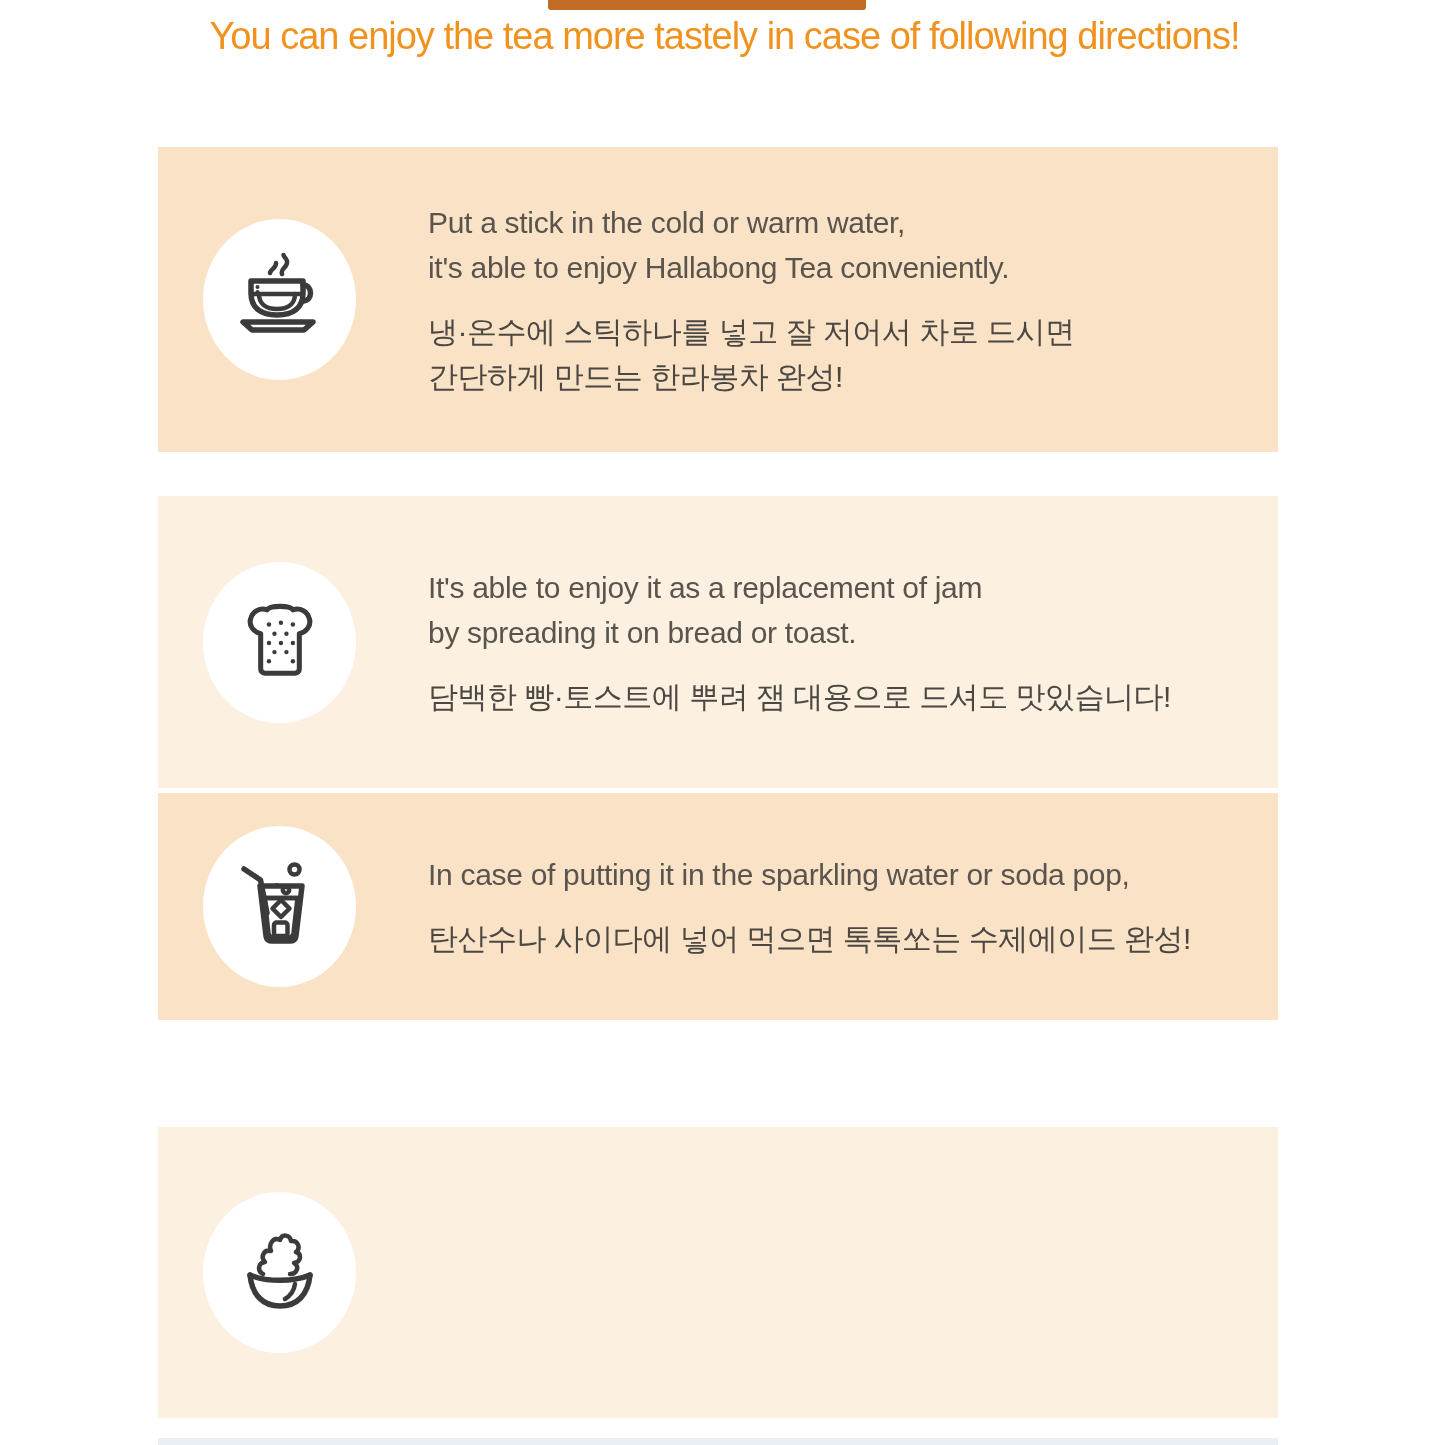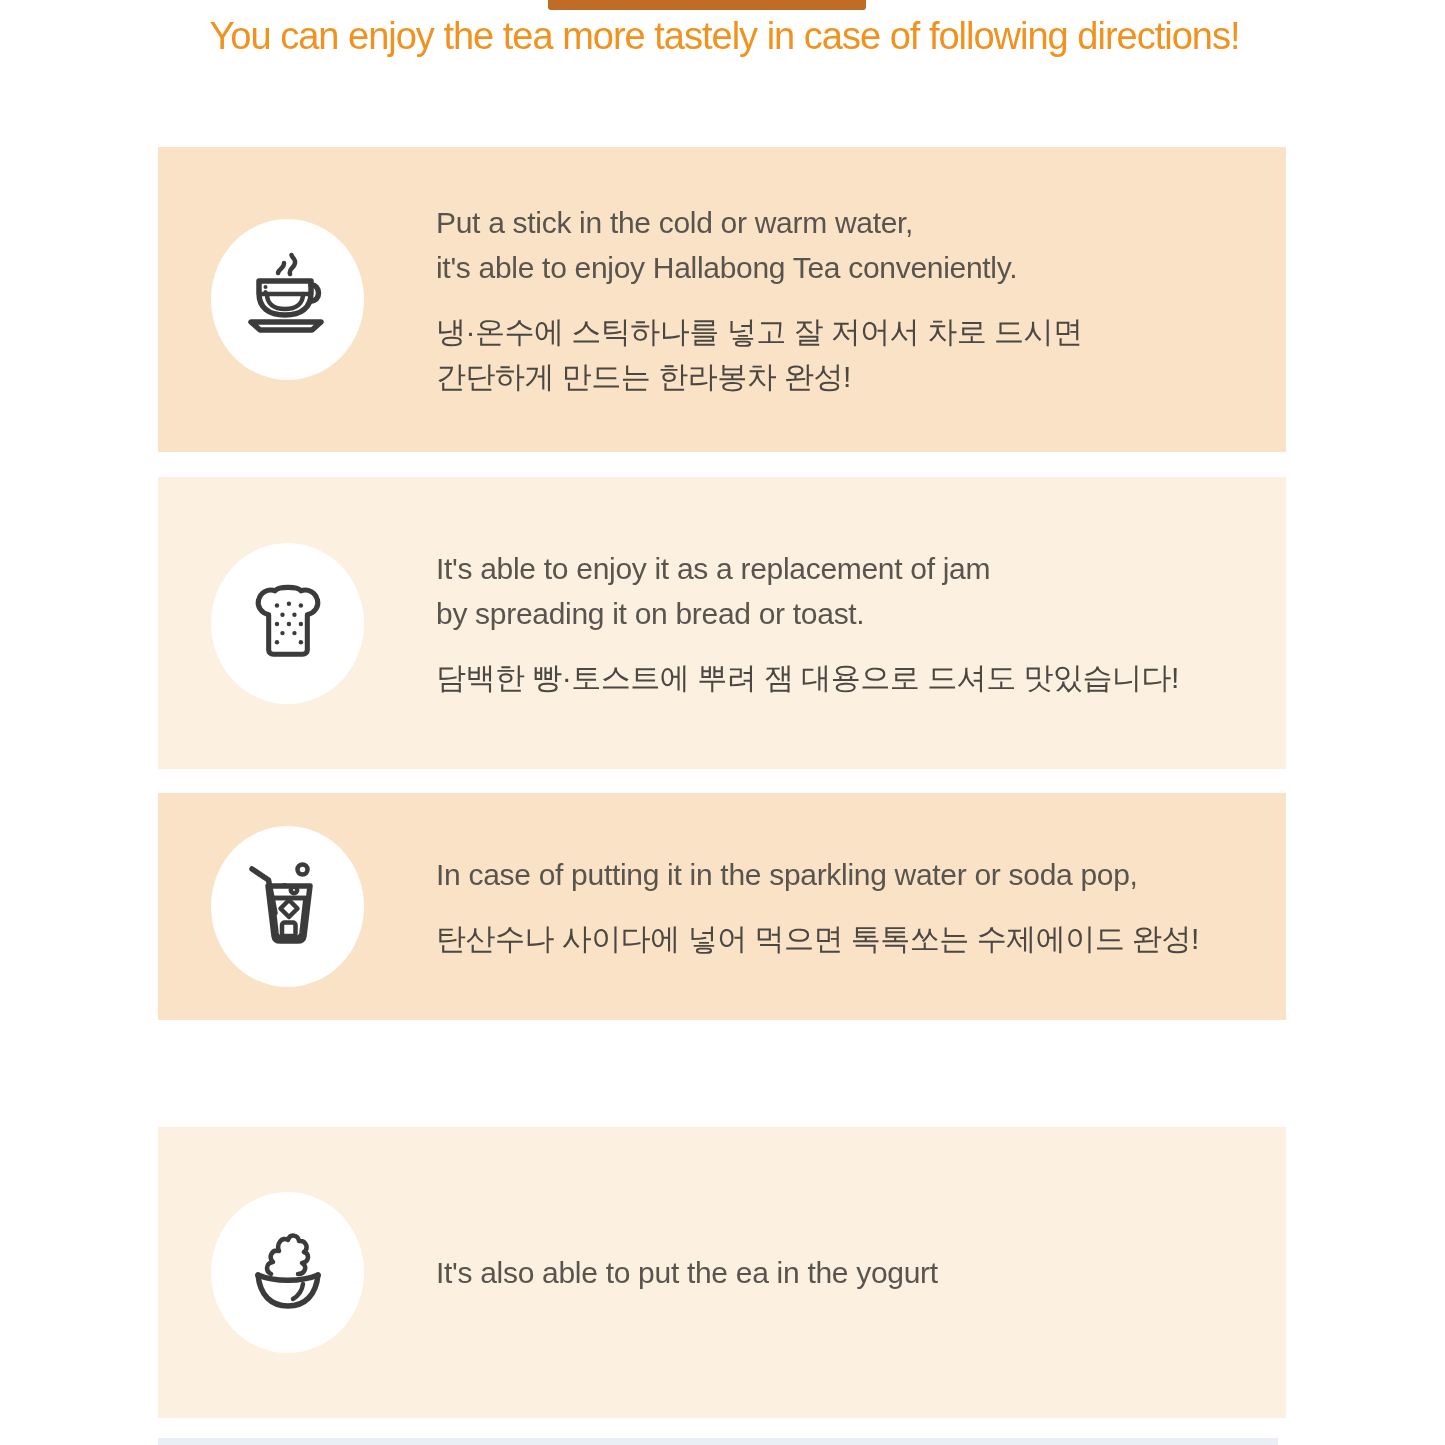--- a/index.html
+++ b/index.html
@@ -11,26 +11,26 @@
     position:absolute;left:548px;top:0;width:318px;height:10px;
     background:var(--cropped-bar,#c06c26);border-radius:0 0 3px 3px;
   }
   .header{
     position:absolute;top:13px;left:0;width:100%;margin:2px;
     text-align:center;font-size:38px;font-weight:normal;letter-spacing:-1px;
     color:var(--accent-orange,#f1921e);
   }
   .panel{
     position:absolute;left:158px;width:1120px;
-    display:flex;align-items:center;padding-left:8px;
+    display:flex;align-items:center;
   }
   .panel.dark{background:var(--panel-dark,#fae2c6);}
   .panel.light{background:var(--panel-light,#fcf0e1);}
   .p1{top:147px;height:305px;}
-  .p2{top:477px;height:292px;}
+  .p2{top:496px;height:292px;}
   .p3{top:793px;height:227px;}
   .p4{top:1127px;height:291px;}
   .circle{
     flex:none;width:153px;height:161px;margin-left:45px;border-radius:50%;
     background:var(--circle-bg,#ffffff);
     display:flex;align-items:center;justify-content:center;
   }
   .icon{width:100px;height:100px;}
   .icon.bread{width:92px;height:92px;}
   .icon path,.icon circle,.icon rect{
@@ -139,20 +139,19 @@
     <div class="circle">
       <svg class="icon" viewBox="0 0 100 100">
         <path d="M20 52 C22 72 33 83 50 83 C67 83 78 72 80 52"></path>
         <path d="M20 52 C36 59 64 59 80 52"></path>
         <path class="thin" d="M65 61 C64 68 60 73 55 76"></path>
         <path class="thin" d="M33 51 C27 48 28 40 35 39 C30 34 34 26 41 28 C38 21 44 13 50 17 C52 10 60 12 61 18 C68 17 71 25 66 29 C72 31 71 39 64 40 C70 43 67 51 60 51"></path>
       </svg>
     </div>
     <div class="text-col">
       <div class="en">
-        <div>It's also able to put the ea in the yogurt</div>
       </div>
     </div>
   </section>
 
   <div class="bottom-strip"></div>
 
 </div>
 
 </body></html>

